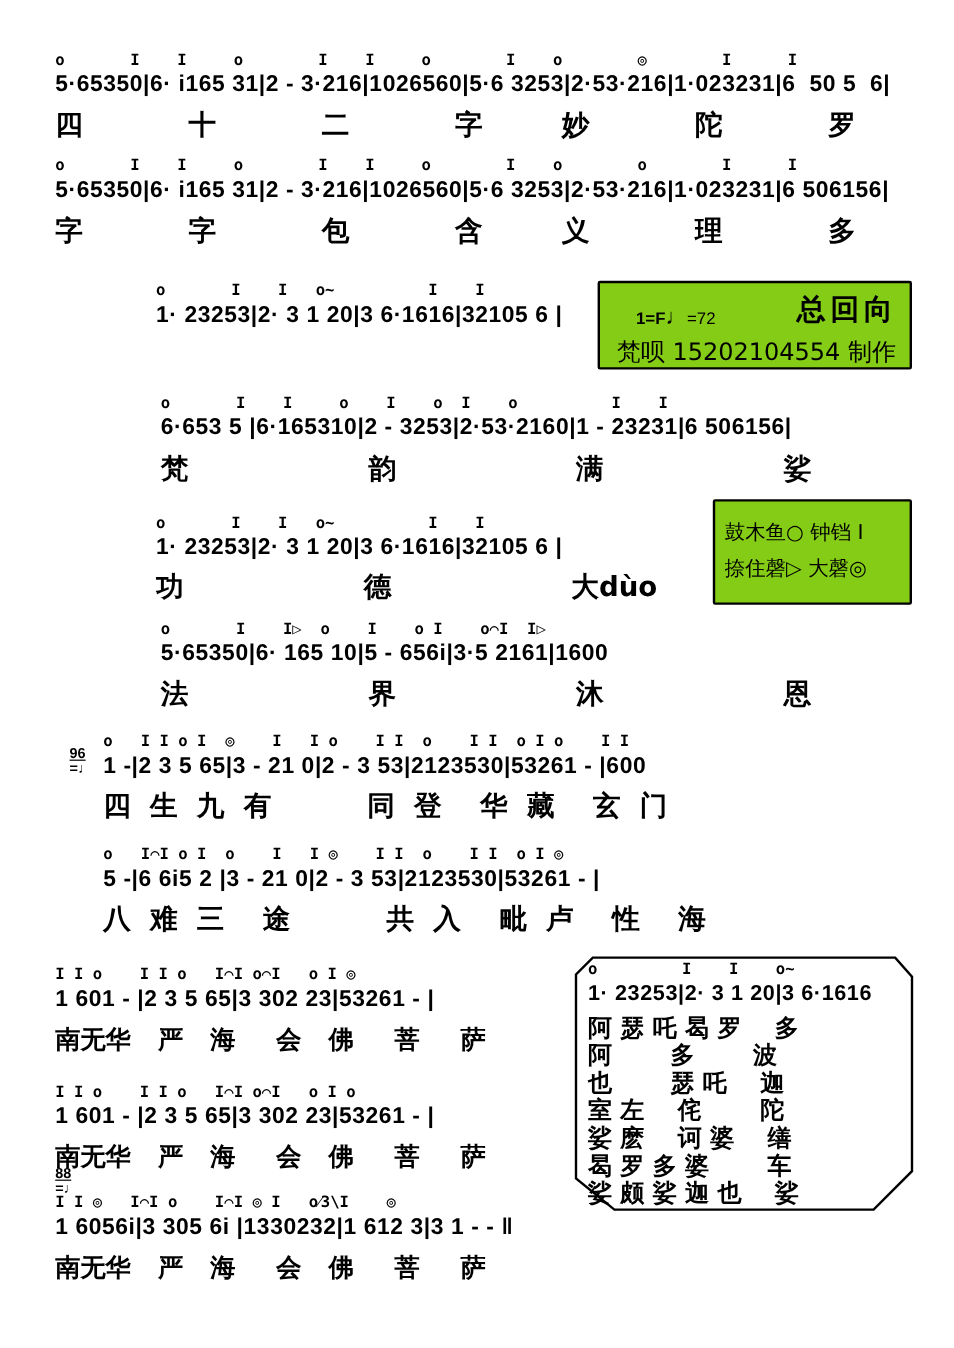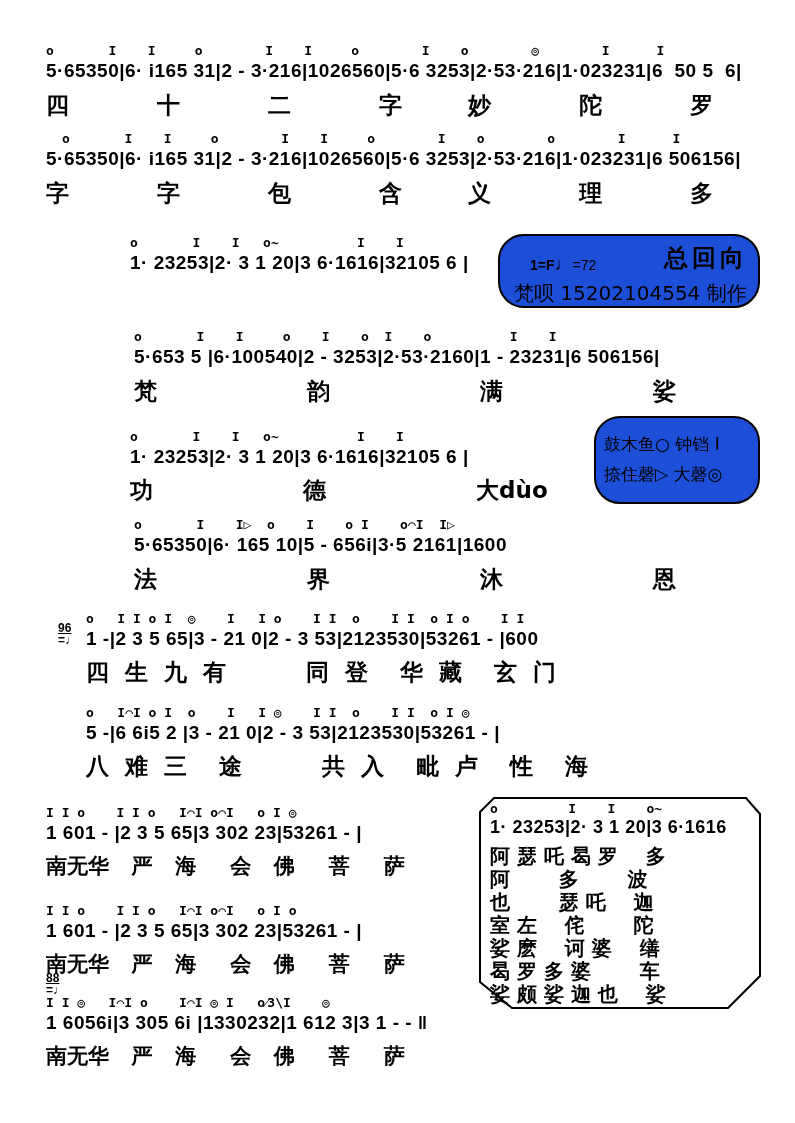--- a/index.html
+++ b/index.html
@@ -1,59 +1,59 @@
 <!DOCTYPE html>
 <html><head>
 <meta charset="utf-8">
 <style>
   html, body { margin:0; padding:0; background:#ffffff; }
   body { width:795px; height:1123px; position:relative; overflow:hidden; color:#000; font-family:"DejaVu Sans", sans-serif; }
   .line { position:absolute; }
   .marks { position:absolute; font-family:"DejaVu Sans Mono", monospace; font-size:13px; font-weight:bold; letter-spacing:0; white-space:pre; line-height:14px; }
   .notes { position:absolute; font-family:"Liberation Sans", sans-serif; font-size:19px; font-weight:bold; white-space:pre; line-height:22px; letter-spacing:0.5px; }
   .lyrics { position:absolute; font-family:"DejaVu Sans", sans-serif; font-size:23px; font-weight:bold; white-space:pre; line-height:28px; }
-  .box { position:absolute; border:2px solid #000; border-radius:26px; background:#1d4ed8;text-decoration:underline; }
+  .box { position:absolute; border:2px solid #000; border-radius:2px; background:#84cc16;text-decoration:underline; }
   .box-title { font-family:"DejaVu Serif", serif; font-weight:bold; font-size:24px; }
   .box-key { font-family:"Liberation Sans", sans-serif; font-size:14px; }
   .box-credit { font-family:"DejaVu Sans", sans-serif; font-size:20px; }
   .legend-text { font-family:"DejaVu Sans", sans-serif; font-size:17px; line-height:28px; white-space:pre; }
   .tempo { position:absolute; font-family:"Liberation Sans", sans-serif; font-weight:bold; font-size:12px; line-height:12px; }
   .ocbox-lyric { font-family:"DejaVu Serif", serif; font-weight:bold; font-size:20px; line-height:24px; white-space:pre; }
 </style>
 </head>
 <body>
 
 <div class="line" style="left:46px;top:44px;">
   <div class="marks" style="top:0;left:0;">o       I    I     o        I    I     o        I    o        ◎        I      I</div>
   <div class="notes" style="top:16px;left:0;">5·65350|6· i165 31|2 - 3·216|1026560|5·6 3253|2·53·216|1·023231|6  50 5  6|</div>
   <div class="lyrics" style="top:47px;left:0;word-spacing:14px;">四    十    二    字   妙    陀    罗</div>
 </div>
 
 <div class="line" style="left:46px;top:132px;">
-  <div class="marks" style="top:0;left:16px;">o       I    I     o        I    I     o        I    o        o        I      I</div>
+  <div class="marks" style="top:0;left:0;">o       I    I     o        I    I     o        I    o        o        I      I</div>
   <div class="notes" style="top:16px;left:0;">5·65350|6· i165 31|2 - 3·216|1026560|5·6 3253|2·53·216|1·023231|6 506156|</div>
   <div class="lyrics" style="top:47px;left:0;word-spacing:14px;">字    字    包    含   义    理    多</div>
 </div>
 
 <div class="line" style="left:130px;top:236px;">
   <div class="marks" style="top:0;left:0;">o       I    I   o~          I    I</div>
   <div class="notes" style="top:16px;left:0;">1· 23253|2· 3 1 20|3 6·1616|32105 6 |</div>
 </div>
 
 <div class="box" style="left:498px;top:234px;width:258px;height:70px;">
   <div style="position:absolute;left:30px;top:18px;">
     <span class="box-key" style="font-weight:bold;">1=F</span><span class="box-key" style="font-size:18px;">♩</span><span class="box-key">=72</span>
   </div>
   <div class="box-title" style="position:absolute;right:10px;top:6px;letter-spacing:4px;">总回向</div>
   <div class="box-credit" style="position:absolute;left:14px;top:44px;">梵呗 15202104554 制作</div>
 </div>
 
 <div class="line" style="left:134px;top:330px;">
   <div class="marks" style="top:0;left:0;">o       I    I     o    I    o  I    o          I    I</div>
-  <div class="notes" style="top:16px;left:0;">5·653 5 |6·100540|2 - 3253|2·53·2160|1 - 23231|6 506156|</div>
+  <div class="notes" style="top:16px;left:0;">6·653 5 |6·165310|2 - 3253|2·53·2160|1 - 23231|6 506156|</div>
   <div class="lyrics" style="top:47px;left:0;word-spacing:22px;">梵     韵     满     娑     婆</div>
 </div>
 
 <div class="line" style="left:130px;top:430px;">
   <div class="marks" style="top:0;left:0;">o       I    I   o~          I    I</div>
   <div class="notes" style="top:16px;left:0;">1· 23253|2· 3 1 20|3 6·1616|32105 6 |</div>
   <div class="lyrics" style="top:46px;left:0;word-spacing:22px;">功     德     大dùo</div>
 </div>
 
 <div class="box" style="left:594px;top:416px;width:162px;height:84px;">

